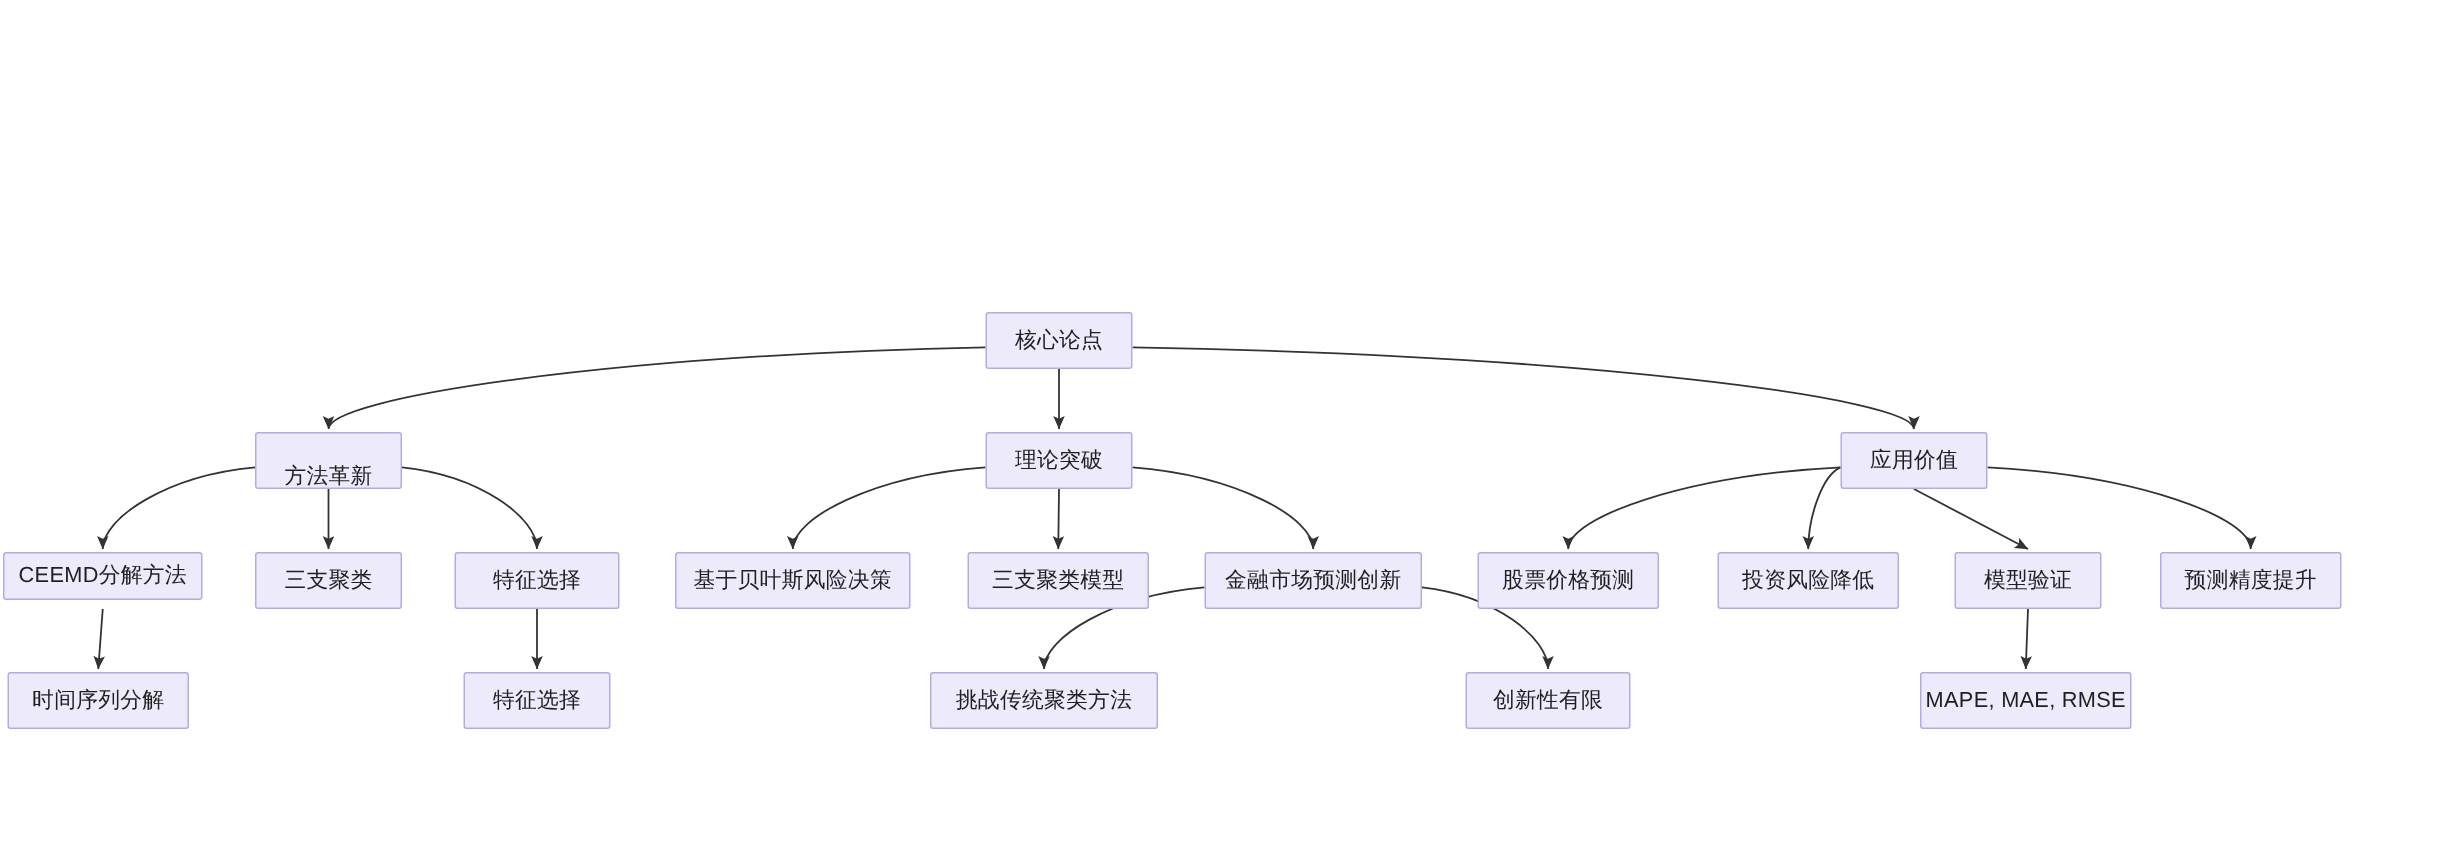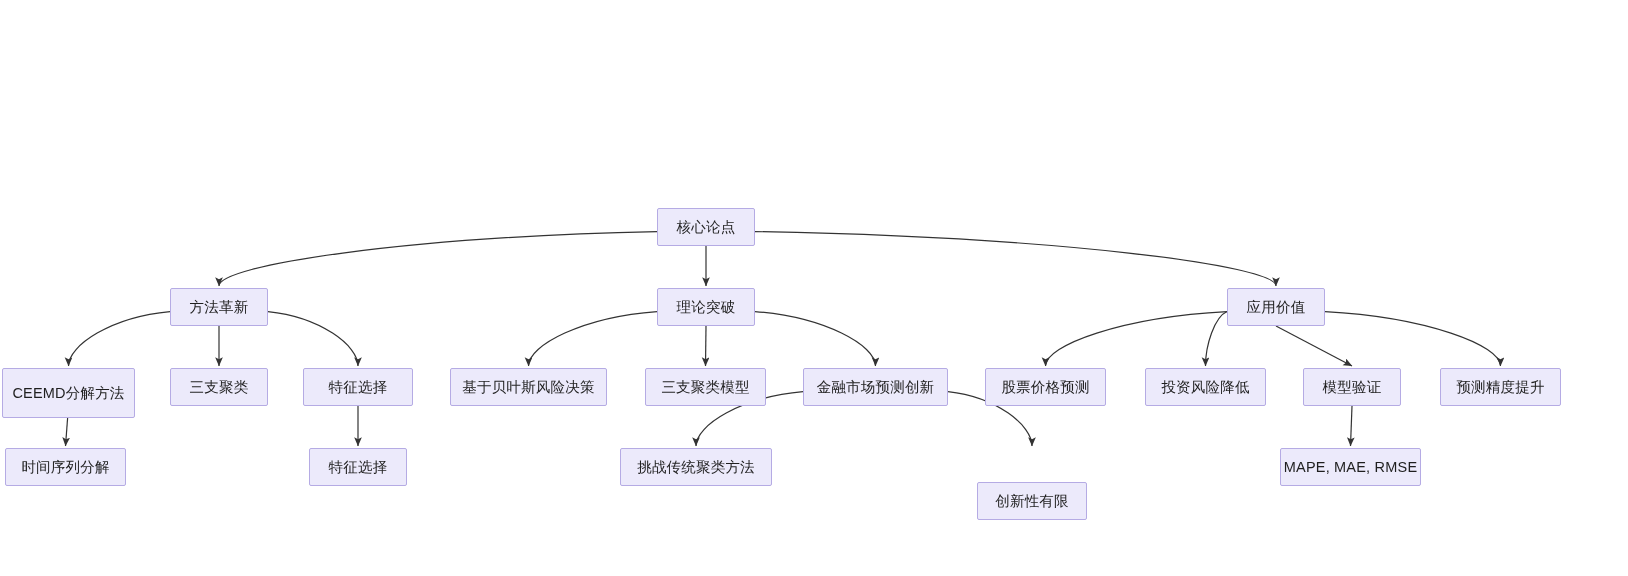--- a/index.html
+++ b/index.html
@@ -86,30 +86,30 @@
         <path d="M 358 406 L 358 446" fill="none" stroke="#333333" stroke-width="1.2" marker-end="url(#arrowhead)"></path>
         <path d="M 803 391.56 C 740.94 397.004, 696 425.3128, 696 446" fill="none" stroke="#333333" stroke-width="1.2" marker-end="url(#arrowhead)"></path>
         <path d="M 948 391.56 C 996.72 397.004, 1032 425.3128, 1032 446" fill="none" stroke="#333333" stroke-width="1.2" marker-end="url(#arrowhead)"></path>
         <path d="M 1352 406 L 1350.5 446" fill="none" stroke="#333333" stroke-width="1.2" marker-end="url(#arrowhead)"></path>
       </g>
   </svg>
   <div id="node-layer">
       <div class="node" style="left: 657px; top: 208px; width: 98px; height: 38px; background: rgb(236, 234, 251); border-color: rgb(181, 171, 228); color: rgb(31, 31, 31);">
         <span class="node-label">核心论点</span>
       </div>
-      <div class="node" style="left: 170px; top: 288px; width: 98px; height: 38px; background: rgb(236, 234, 251); border-color: rgb(181, 171, 228); color: rgb(31, 31, 31);">
+      <div class="node" style="left: 170px; top: 288px; width: 98px; height: 38px; background: rgb(236, 234, 251); border-color: rgb(181, 171, 228); color: rgb(31, 31, 31); align-items: flex-end;">
         <span class="node-label">方法革新</span>
       </div>
       <div class="node" style="left: 657px; top: 288px; width: 98px; height: 38px; background: rgb(236, 234, 251); border-color: rgb(181, 171, 228); color: rgb(31, 31, 31);">
         <span class="node-label">理论突破</span>
       </div>
       <div class="node" style="left: 1227px; top: 288px; width: 98px; height: 38px; background: rgb(236, 234, 251); border-color: rgb(181, 171, 228); color: rgb(31, 31, 31);">
         <span class="node-label">应用价值</span>
       </div>
-      <div class="node" style="left: 2px; top: 368px; width: 133px; height: 50px; background: rgb(236, 234, 251); border-color: rgb(181, 171, 228); color: rgb(31, 31, 31);">
+      <div class="node" style="left: 2px; top: 368px; width: 133px; height: 32px; background: rgb(236, 234, 251); border-color: rgb(181, 171, 228); color: rgb(31, 31, 31);">
         <span class="node-label">CEEMD分解方法</span>
       </div>
       <div class="node" style="left: 170px; top: 368px; width: 98px; height: 38px; background: rgb(236, 234, 251); border-color: rgb(181, 171, 228); color: rgb(31, 31, 31);">
         <span class="node-label">三支聚类</span>
       </div>
       <div class="node" style="left: 303px; top: 368px; width: 110px; height: 38px; background: rgb(236, 234, 251); border-color: rgb(181, 171, 228); color: rgb(31, 31, 31);">
         <span class="node-label">特征选择</span>
       </div>
       <div class="node" style="left: 450px; top: 368px; width: 157px; height: 38px; background: rgb(236, 234, 251); border-color: rgb(181, 171, 228); color: rgb(31, 31, 31);">
         <span class="node-label">基于贝叶斯风险决策</span>
@@ -134,20 +134,20 @@
       </div>
       <div class="node" style="left: 1440px; top: 368px; width: 121px; height: 38px; background: rgb(236, 234, 251); border-color: rgb(181, 171, 228); color: rgb(31, 31, 31);">
         <span class="node-label">预测精度提升</span>
       </div>
       <div class="node" style="left: 309px; top: 448px; width: 98px; height: 38px; background: rgb(236, 234, 251); border-color: rgb(181, 171, 228); color: rgb(31, 31, 31);">
         <span class="node-label">特征选择</span>
       </div>
       <div class="node" style="left: 620px; top: 448px; width: 152px; height: 38px; background: rgb(236, 234, 251); border-color: rgb(181, 171, 228); color: rgb(31, 31, 31);">
         <span class="node-label">挑战传统聚类方法</span>
       </div>
-      <div class="node" style="left: 977px; top: 448px; width: 110px; height: 38px; background: rgb(236, 234, 251); border-color: rgb(181, 171, 228); color: rgb(31, 31, 31); margin-top: 34px;">
+      <div class="node" style="left: 977px; top: 448px; width: 110px; height: 38px; background: rgb(236, 234, 251); border-color: rgb(181, 171, 228); color: rgb(31, 31, 31);">
         <span class="node-label">创新性有限</span>
       </div>
       <div class="node" style="left: 1280px; top: 448px; width: 141px; height: 38px; background: rgb(236, 234, 251); border-color: rgb(181, 171, 228); color: rgb(31, 31, 31);">
         <span class="node-label">MAPE, MAE, RMSE</span>
       </div>
     </div>
 </div>
 
 </body></html>

